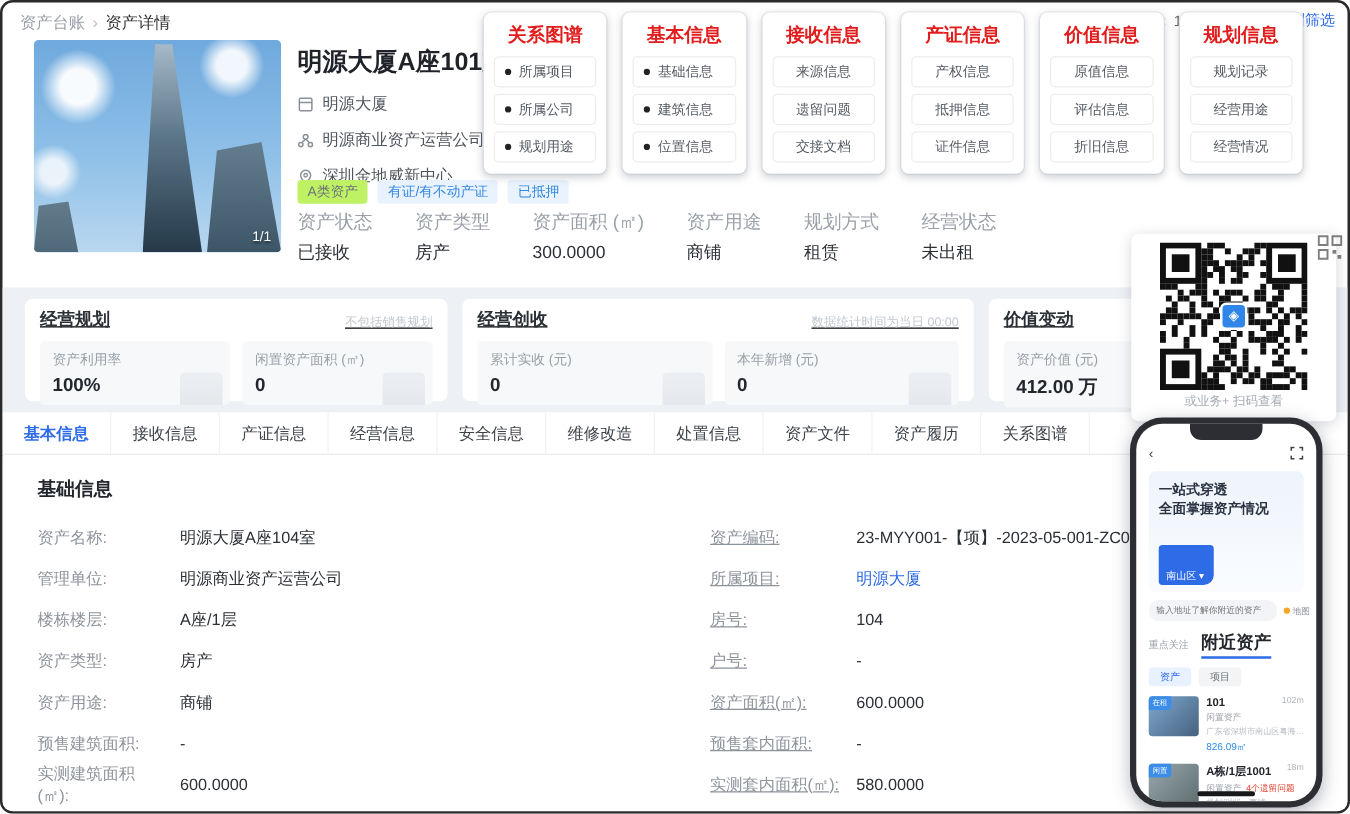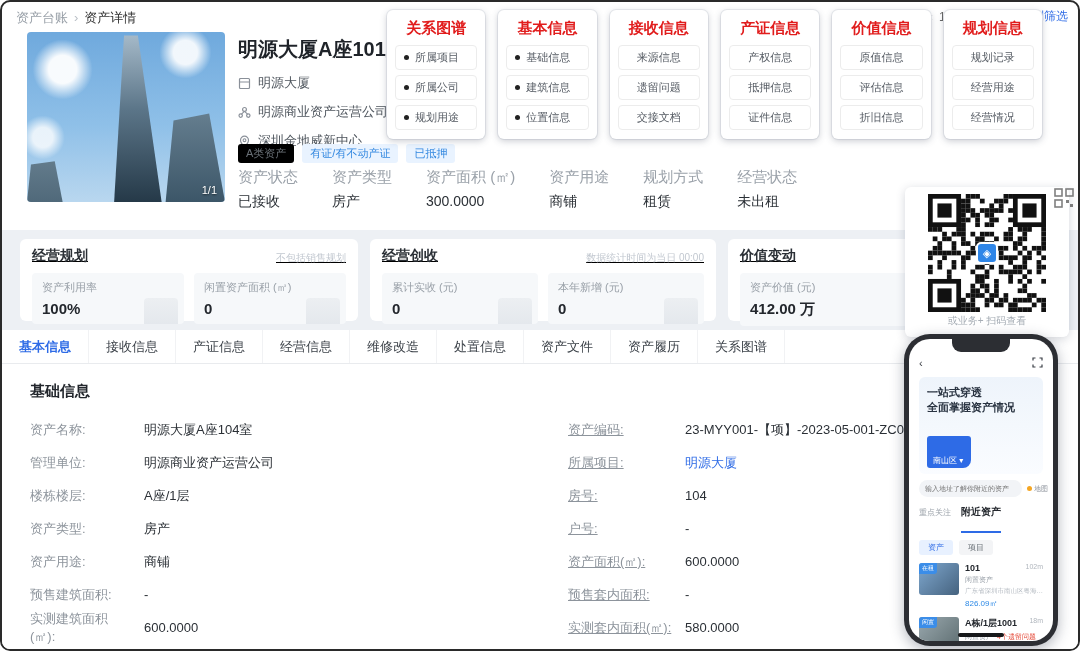--- a/index.html
+++ b/index.html
@@ -38,21 +38,21 @@
   .photo .page-ind { position:absolute; right:8px; bottom:6px; color:#fff; font-size:11px;
                      text-shadow:0 1px 2px rgba(0,0,0,.6); }
 
   .hero-text { position:absolute; left:236px; top:34px; width:150px; }
   .hero-title { font-size:20px; font-weight:bold; color:#1f2329; white-space:nowrap; }
   .meta-row { display:flex; align-items:center; gap:7px; margin-top:11px; font-size:13px; color:#4e555d; white-space:nowrap; }
   .meta-row svg { flex:0 0 auto; }
 
   .tag-row { position:absolute; left:236px; top:142px; display:flex; gap:8px; }
   .tag { font-size:11px; padding:2px 8px; border-radius:3px; white-space:nowrap; }
-  .tag.grey { background:#000000; color:#6b7278; }
+  .tag.grey { background:#bef264; color:#6b7278; }
   .tag.blue { background:#e9f3ff; color:#3388e0; }
 
   .summary-row { position:absolute; left:236px; top:166px; display:flex; }
   .summary-item { padding-right:26px; margin-right:8px; }
   .summary-item .lbl { font-size:15px; color:#9aa1a9; white-space:nowrap; }
   .summary-item .val { font-size:14px; color:#2b3036; margin-top:6px; white-space:nowrap; }
 
   
   .nav-cards { position:absolute; left:385px; top:8px; width:655px; display:flex; gap:13px; z-index:2; }
   .nav-card { flex:1; background:#fff; border-radius:6px; padding:7px 8px 9px;
@@ -60,21 +60,21 @@
   .nav-card .nc-title { text-align:center; color:#e11d1d; font-weight:bold; font-size:15px; margin:2px 0 7px; }
   .nc-item { border:1px solid #ececec; border-radius:4px; background:#fff; font-size:11px; color:#555b63;
              padding:4px 5px; margin-top:5px; display:flex; align-items:center; justify-content:center; white-space:nowrap; }
   .nc-item.bulleted { justify-content:flex-start; }
   .nc-item .dot { width:5px; height:5px; border-radius:50%; background:#222; margin:0 6px 0 3px; flex:0 0 auto; }
 
   
   .stats-band { position:absolute; left:0; top:228px; width:100%; height:100px; background:#edf0f4;
                 display:flex; gap:12px; padding:9px 18px; }
   .stat-card { background:#fff; border-radius:6px; padding:8px 12px; }
-  .stat-card.c1 { width:338px; } .stat-card.c2 { width:346px; } .stat-card.c3 { flex:1; }
+  .stat-card.c1 { width:338px; } .stat-card.c2 { width:409px; } .stat-card.c3 { flex:1; }
   .stat-head { display:flex; justify-content:space-between; align-items:flex-end;text-decoration:underline; }
   .stat-title { font-size:14px; color:#2b3036; font-weight:bold; }
   .stat-note { font-size:10px; color:#c2c8d0; }
   .stat-boxes { display:flex; gap:10px; margin-top:8px; }
   .stat-box { flex:1; background:#f6f8fa; border-radius:4px; padding:7px 10px; position:relative; overflow:hidden; }
   .stat-box .lbl { font-size:11px; color:#99a0a8; white-space:nowrap; }
   .stat-box .val { font-size:15px; color:#23272d; font-weight:bold; margin-top:5px; }
   .stat-box .wm { position:absolute; right:6px; bottom:-4px; width:34px; height:30px; border-radius:4px;
                   background:linear-gradient(180deg,#eceff2,#e3e7ec); }
 
@@ -131,21 +131,21 @@
   .scr-hero .t { font-size:11px; font-weight:bold; color:#2a3442; line-height:15px; white-space:nowrap; }
   .region-pill { display:inline-block; margin-top:21px; background:#2e6be6; color:#fff; font-size:8px;
                  padding:19px 8px 2px 6px; border-radius:3px 3px 8px 3px; }
   .scr-search { display:flex; align-items:center; margin:6px 10px 0; gap:5px; }
   .scr-search input { flex:1; height:17px; border:none; background:#f2f4f7; border-radius:9px;
                       font-size:7px; color:#9aa1a9; padding:0 6px; outline:none; font-family:inherit; }
   .map-lbl { font-size:7px; color:#8a9099; white-space:nowrap; }
   .map-dot { display:inline-block; width:5px; height:5px; background:#f5a623; border-radius:50%; margin-right:2px; }
   .scr-section { display:flex; gap:10px; align-items:baseline; margin:8px 10px 0; }
   .scr-section .dim { font-size:8px; color:#9aa1a9; }
-  .scr-section .strong { font-size:10px; font-weight:bold; color:#23272d; border-bottom:2px solid #2e6be6; padding-bottom:12px; }
+  .scr-section .strong { font-size:14px; font-weight:bold; color:#23272d; border-bottom:2px solid #2e6be6; padding-bottom:2px; }
   .scr-pills { display:flex; gap:6px; margin:7px 10px 0; }
   .scr-pill { font-size:8px; padding:2px 9px; border-radius:3px; background:#f3f4f6; color:#6b7278; }
   .scr-pill.on { background:#e8f1ff; color:#2e6be6; }
   .p-item { display:flex; gap:6px; margin:8px 10px 0; }
   .p-thumb { position:relative; width:40px; height:32px; border-radius:3px; flex:0 0 auto;
              background:linear-gradient(135deg,#7fa8cf,#45627e); }
   .p-item:nth-child(odd) .p-thumb { background:linear-gradient(135deg,#9aa8ae,#5d6d70); }
   .p-tag { position:absolute; left:0; top:0; background:#3b8de8; color:#fff; font-size:6px;
            padding:1px 3px; border-radius:3px 0 3px 0; }
   .p-body { flex:1; min-width:0; }
@@ -375,20 +375,21 @@
         </div>
       </div>
     </div>
   </div>
 
   <div class="tabs">
     <div class="tab active">基本信息</div>
     <div class="tab">接收信息</div>
     <div class="tab">产证信息</div>
     <div class="tab">经营信息</div>
+    <div class="tab">安全信息</div>
     <div class="tab">维修改造</div>
     <div class="tab">处置信息</div>
     <div class="tab">资产文件</div>
     <div class="tab">资产履历</div>
     <div class="tab">关系图谱</div>
   </div>
 
   <div class="form">
     <div class="form-title">基础信息</div>
     <div class="form-cols">

